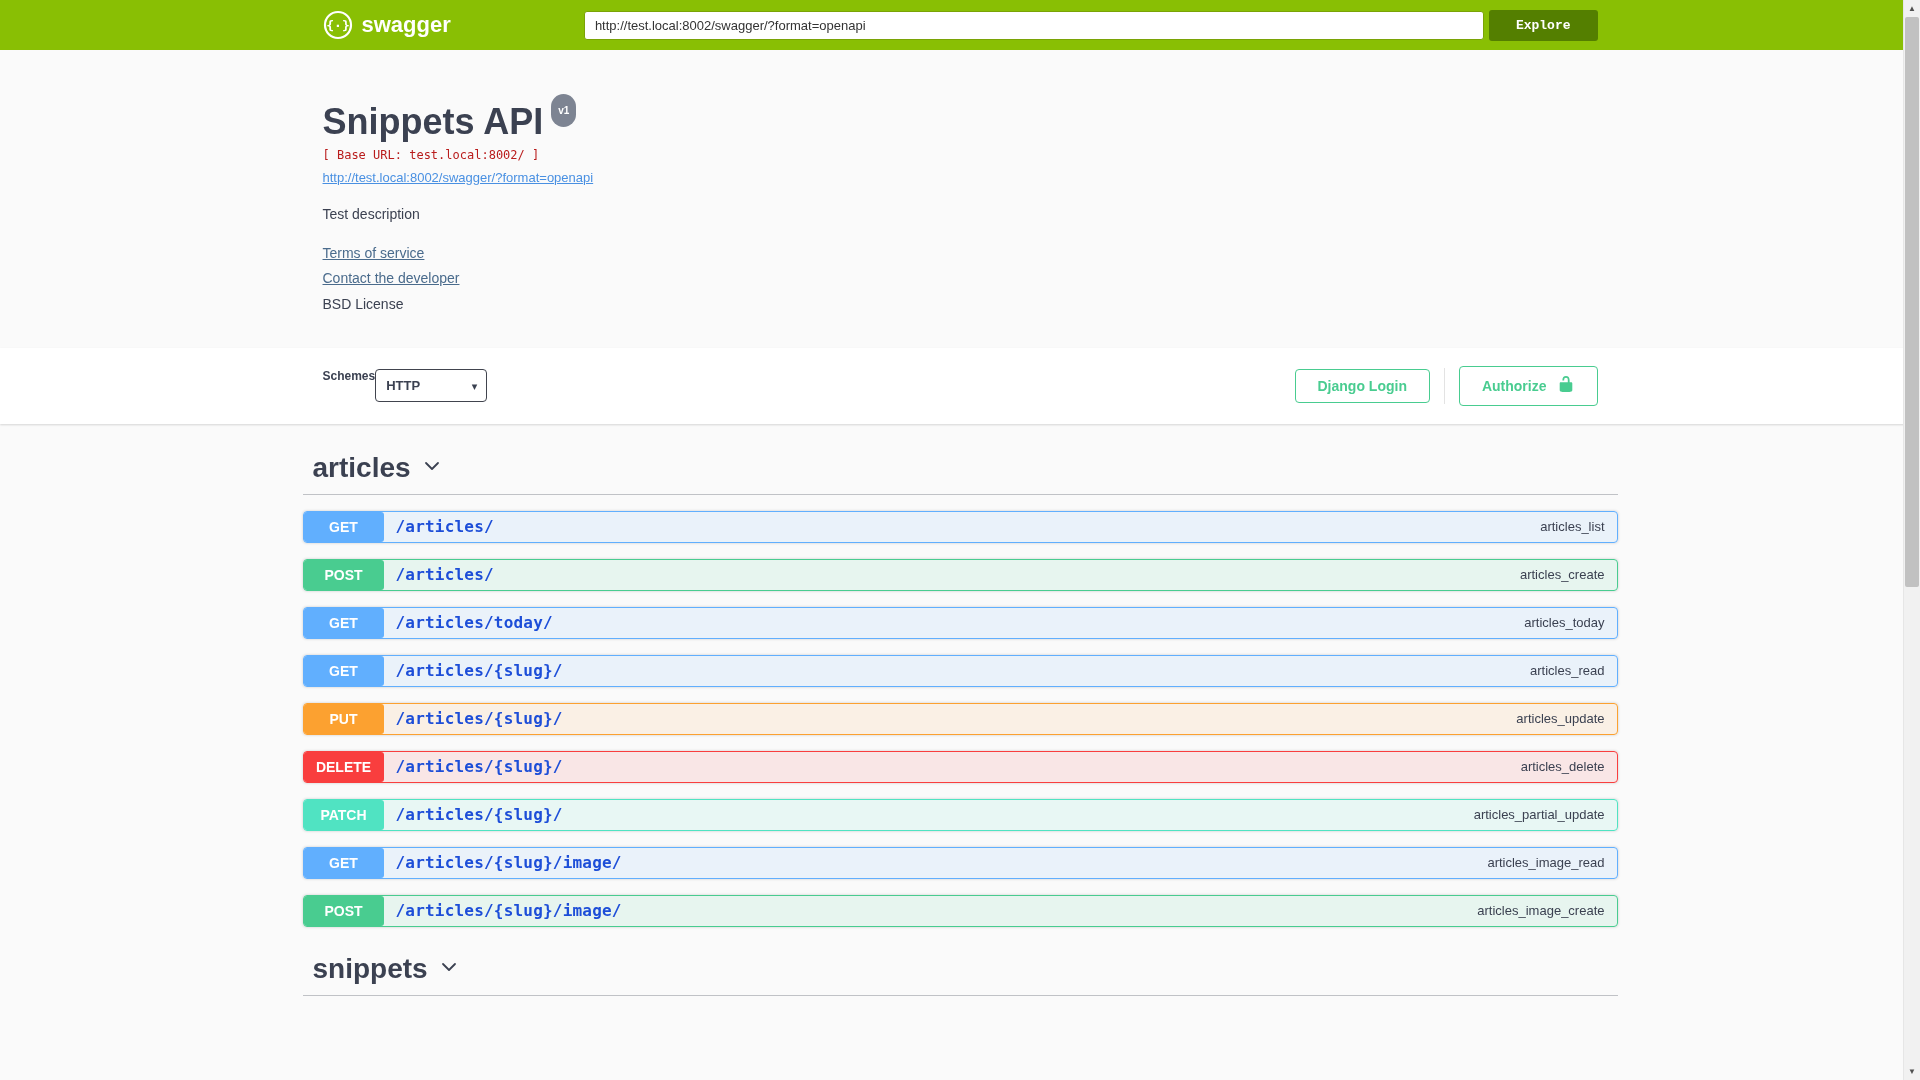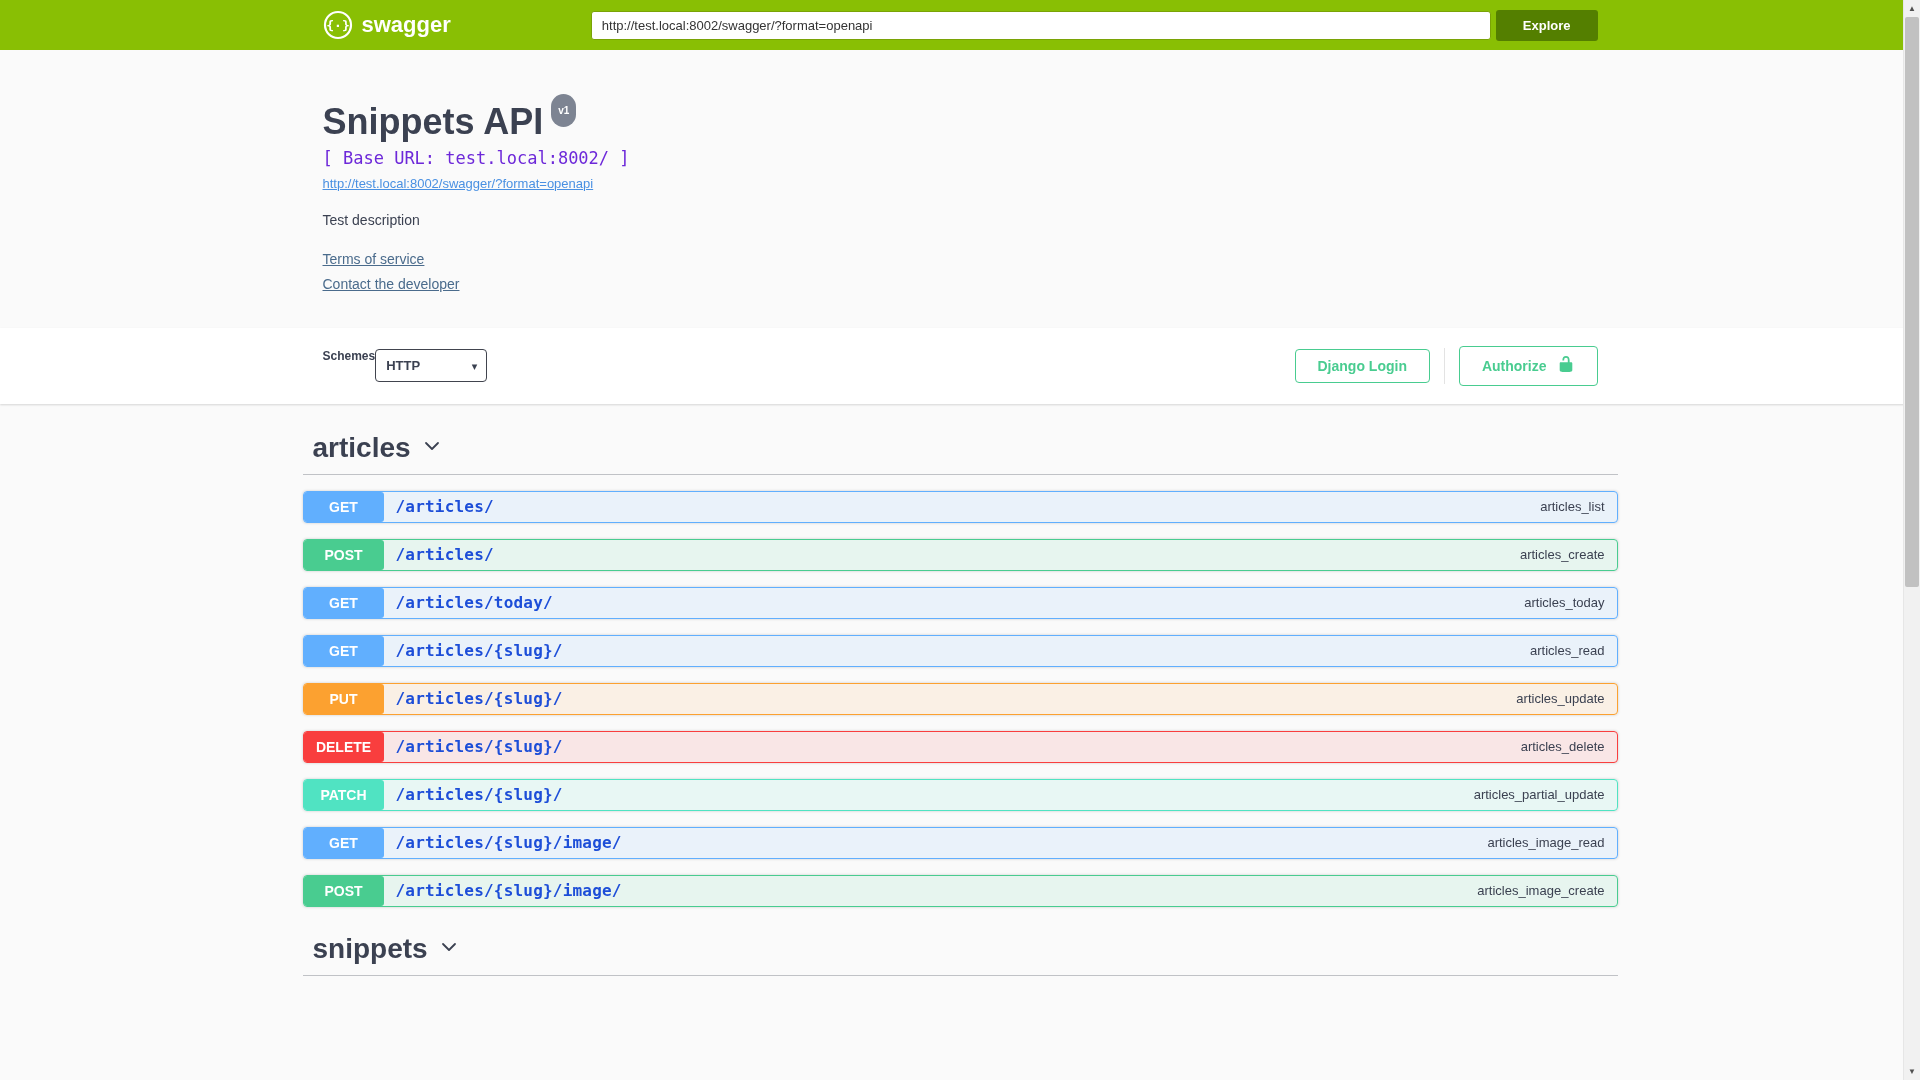--- a/index.html
+++ b/index.html
@@ -18,31 +18,31 @@
   .brand svg { display: block; }
   .topbar-form { margin-left: auto; display: flex; align-items: center; gap: 5px; }
   .topbar-input {
     width: 900px; height: 29px; border: 1px solid #7aa306; border-radius: 3px;
     padding: 0 10px; font-size: 13px; color: #333; font-family: "Liberation Sans", sans-serif;
     background: #fff; outline: none;
   }
   .explore-btn {
     background: #547f00; color: #fff; border: none; border-radius: 3px;
     height: 31px; padding: 0 27px; font-weight: 700; font-size: 13px; cursor: pointer;
-    font-family: Liberation Sans, sans-serif;
+    font-family: Liberation Mono, monospace;
   }
 
   
   .info-container { padding: 52px 0 36px; }
   .api-title { font-size: 36px; font-weight: 700; color: #3b4151; line-height: 1.1; }
   .version-badge {
     display: inline-block; background: #7d8492; color: #fff; font-size: 10px; font-weight: 700;
     padding: 11px 7px; border-radius: 50px; vertical-align: top; position: relative; top: -8px; margin-left: 8px;
   }
-  .base-url { margin-top: 6px; font-family: "DejaVu Sans Mono", monospace; font-size: 17px; color: #6d28d9; }
+  .base-url { margin-top: 6px; font-family: "DejaVu Sans Mono", monospace; font-size: 12px; color: #b91c1c; }
   .spec-link { display: inline-block; margin-top: 8px; font-size: 13px; color: #4990e2; text-decoration: underline; }
   .description { margin-top: 20px; font-size: 14px; color: #3b4151; }
   .info-links { margin-top: 14px; }
   .info-link { display: inline-block; margin-top: 9px; font-size: 14px; color: #4a6b8c; text-decoration: underline; }
   .info-link-row { line-height: 16px; }
   .license { margin-top: 10px; font-size: 14px; color: #3b4151; }
 
   
   .scheme-container { background: #fff; box-shadow: 0 1px 2px 0 rgba(0,0,0,.15); padding: 18px 0; }
   .scheme-row { display: flex; align-items: center; }
@@ -142,20 +142,21 @@
     <h1>
       <span class="api-title">Snippets API</span><span class="version-badge">v1</span>
     </h1>
     <div class="base-url">[ Base URL: test.local:8002/ ]</div>
     <a class="spec-link">http://test.local:8002/swagger/?format=openapi</a>
     <div class="description">Test description</div>
     <div class="info-links">
       <div class="info-link-row"><a class="info-link">Terms of service</a></div>
       <div class="info-link-row"><a class="info-link">Contact the developer</a></div>
     </div>
+    <div class="license">BSD License</div>
   </div>
 </section>
 
 <section class="scheme-container">
   <div class="wrapper scheme-row">
     <div class="schemes-block">
       <label class="schemes-label">Schemes</label>
       <span class="select-wrap">
         <select class="scheme-select">
           <option>HTTP</option>

